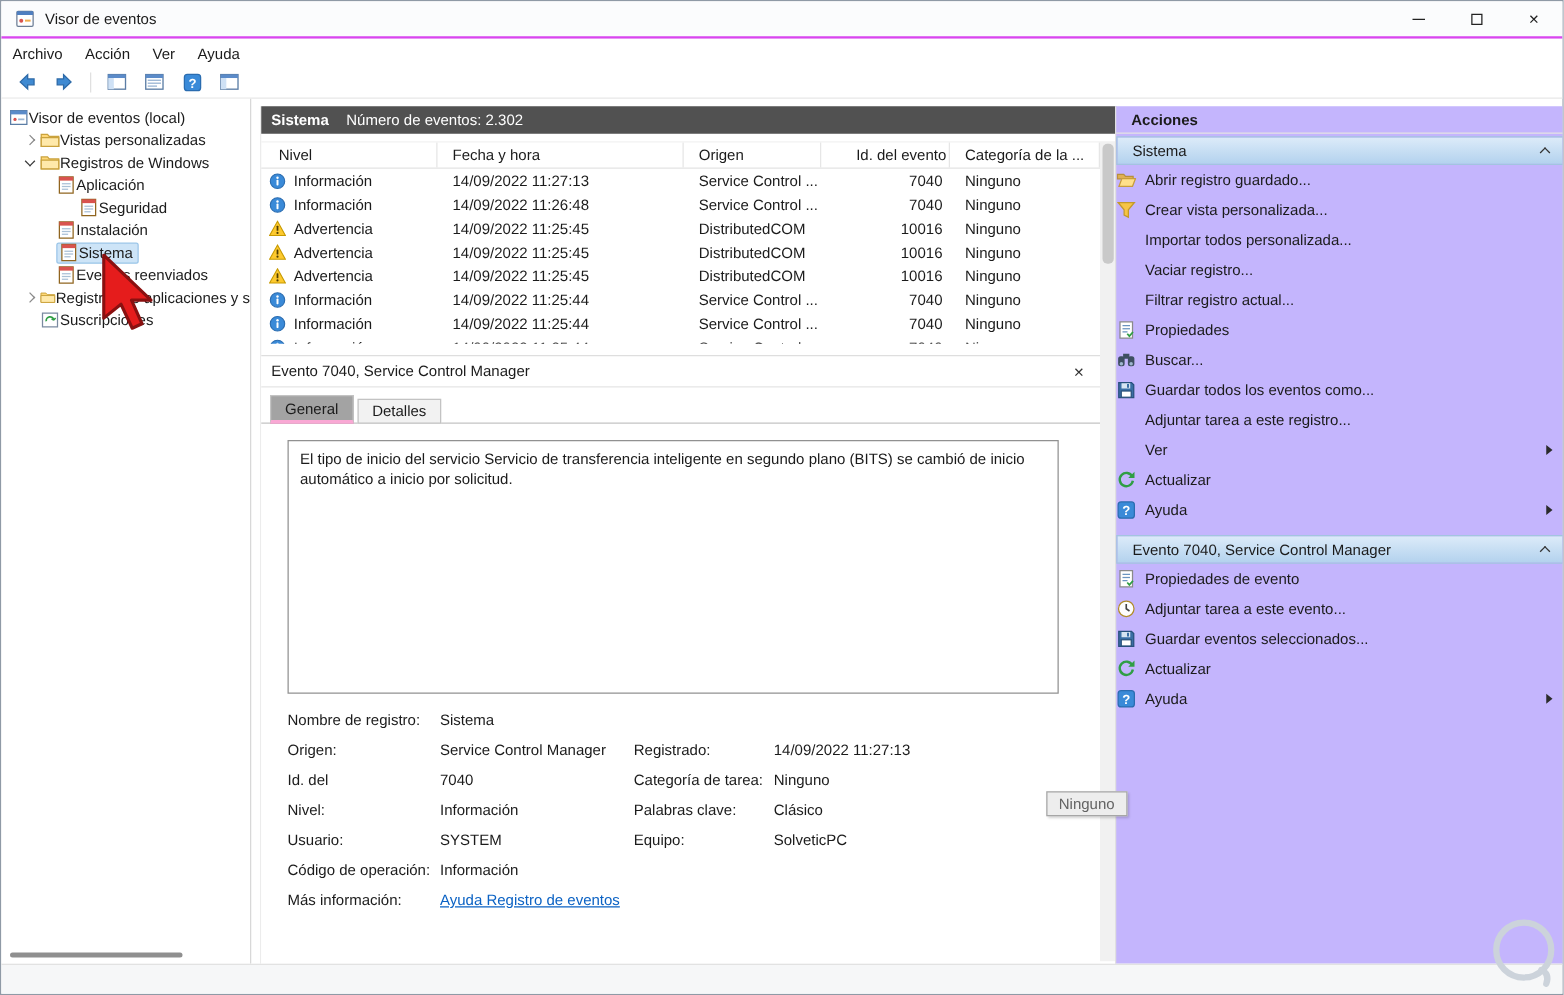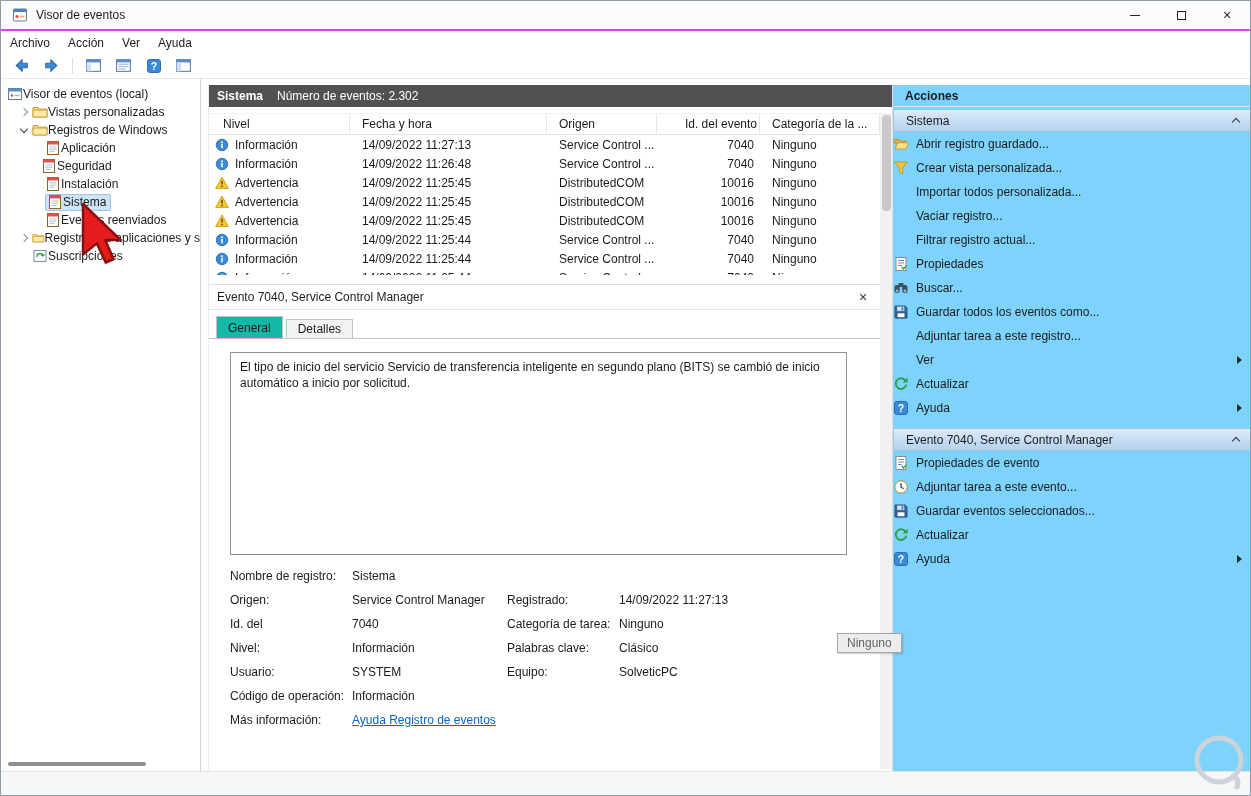--- a/index.html
+++ b/index.html
@@ -54,31 +54,31 @@
 .vthumb{position:absolute;left:2px;top:2px;width:9px;height:96px;background:#c9c9c9;border-radius:4px}
 
 
 .preview{position:absolute;left:0;top:199px;width:671px;height:487px;background:#fff;border-top:1px solid #dedede}
 .pvheader{position:absolute;left:0;top:0;width:671px;height:25px;border-bottom:1px solid #e5e5e5;display:flex;align-items:center}
 .pvtitle{margin-left:8px}
 .pvclose{position:absolute;right:7px;top:2px;width:20px;height:20px;display:flex;align-items:center;justify-content:center;font-size:14px;color:#333}
 .tabline{position:absolute;left:0;top:53px;width:671px;height:1px;background:#c3c3c3}
 .tabs{position:absolute;left:7px;top:31px;display:flex;align-items:flex-end;z-index:2}
 .tab{display:flex;align-items:center;padding:0 11px;border:1px solid #c3c3c3;background:#f2f2f2;height:20px;margin-right:3px}
-.tab.active{background:#14b8a6;height:23px;border-bottom:1px solid #f9a8d4}
+.tab.active{background:#a3a3a3;height:23px;border-bottom:3px solid #f9a8d4}
 .descbox{position:absolute;left:21px;top:67px;width:617px;height:203px;background:#fff;border:1px solid #919191;padding:6px 9px;line-height:1.35}
 .frow{position:absolute;left:0;height:22px;width:100%}
 .flabel{position:absolute;left:21px;white-space:nowrap}
 .fvalue{position:absolute;left:143px;white-space:nowrap}
 .flabel2{position:absolute;left:298px;white-space:nowrap}
 .fvalue2{position:absolute;left:410px;white-space:nowrap}
 a.evlink{color:#0b62c4;text-decoration:underline}
 
 
-.actions{left:891px;top:84px;width:359px;height:686px;background:#7dd3fc;border-left:1px solid #e0e0e0}
+.actions{left:891px;top:84px;width:359px;height:686px;background:#c4b5fd;border-left:1px solid #e0e0e0}
 .actions-title{height:22px;display:flex;align-items:center;padding-left:12px;font-weight:bold;border-bottom:1px solid #e3e3e3}
 .asec{position:relative;height:23px;display:flex;align-items:center;padding-left:12px;border:1px solid #a3c4e0;background:linear-gradient(#dcebf9,#b3d2ee);margin-top:2px;white-space:nowrap}
 .asec.second{margin-top:8px}
 .aitem{position:relative;height:24px;display:flex;align-items:center;padding-left:0}
 .aicon{width:16px;height:16px;margin-right:7px;flex:0 0 16px}
 .alabel{white-space:nowrap}
 .subarrow{position:absolute;right:9px;top:8px;width:0;height:0;border-left:5px solid #2b2b2b;border-top:4px solid transparent;border-bottom:4px solid transparent}
 .sec-chev{position:absolute;right:11px;top:9px;width:6px;height:6px;border-left:1.6px solid #333;border-top:1.6px solid #333;transform:rotate(45deg)}
 
 
@@ -276,21 +276,21 @@
           <use href="#sym-folder"></use>
         </svg>
       <span class="tree-label">Registros de Windows</span>
     </div>
     <div class="trw" style="padding-left:44px">
       <svg class="ic" width="16" height="16">
           <use href="#sym-log"></use>
         </svg>
       <span class="tree-label">Aplicación</span>
     </div>
-    <div class="trw" style="padding-left:40px">
+    <div class="trw" style="padding-left:62px">
       <svg class="ic" width="16" height="16">
           <use href="#sym-log"></use>
         </svg>
       <span class="tree-label">Seguridad</span>
     </div>
     <div class="trw" style="padding-left:44px">
       <svg class="ic" width="16" height="16">
           <use href="#sym-log"></use>
         </svg>
       <span class="tree-label">Instalación</span>

